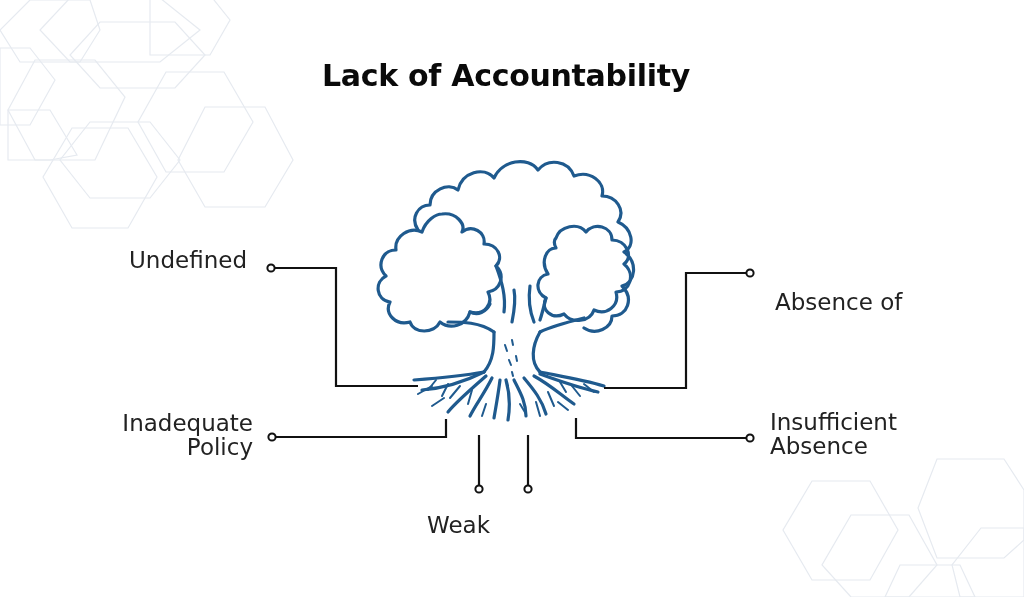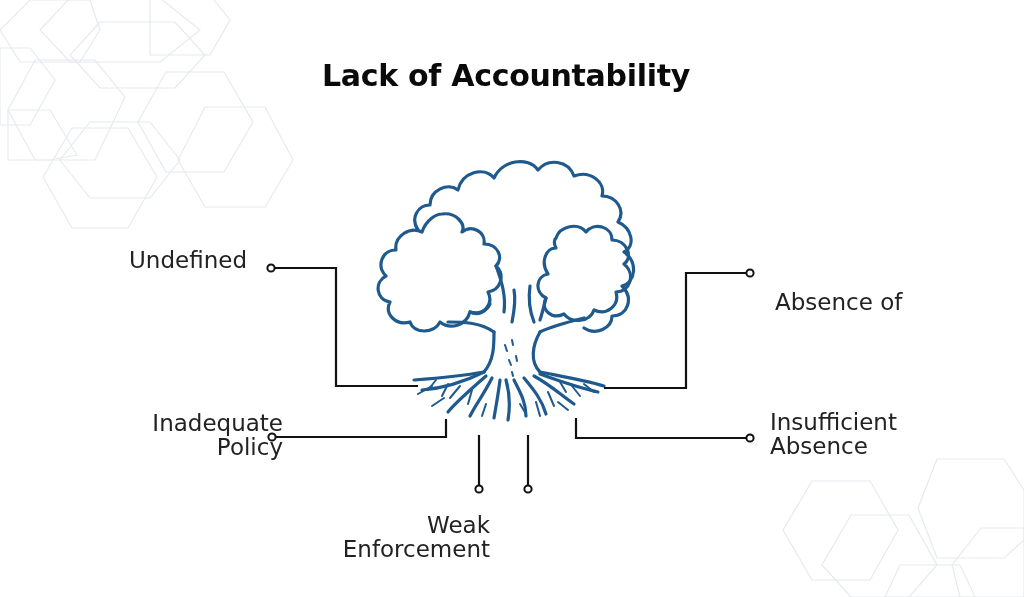--- a/index.html
+++ b/index.html
@@ -104,28 +104,27 @@
     <circle cx="528" cy="489" r="3.6"></circle>
     <circle cx="750" cy="273" r="3.6"></circle>
     <circle cx="750" cy="438" r="3.6"></circle>
   </g>
 </svg>
 
 <div class="label right-align" style="right:777px; top:248px;">
   <span>Undefined</span>
 </div>
 
-<div class="label right-align" style="right:741px; top:411px;text-align:right;">
+<div class="label right-align" style="right:771px; top:411px;text-align:right;">
   <span>Inadequate</span>
   <span>Policy</span>
 </div>
 
 <div class="label right-align" style="right:534px; top:513px;">
   <span>Weak</span>
-  <span>Enforcement</span>
 </div>
 
 <div class="label left-align" style="left:519px; top:513px;">
 </div>
 
 <div class="label left-align" style="left:775px; top:253px;margin-top:37px;">
   <span>Absence of</span>
 </div>
 
 <div class="label left-align" style="left:770px; top:410px;">

